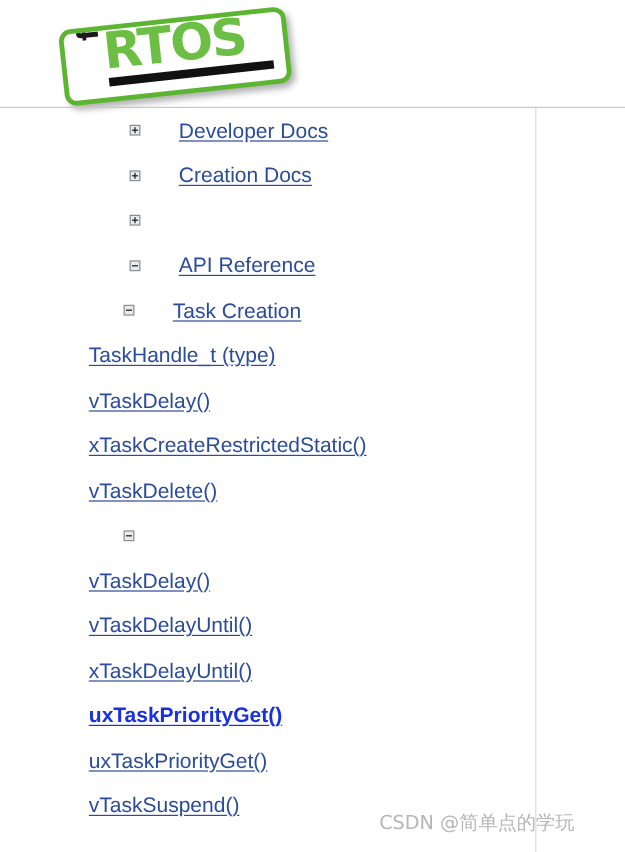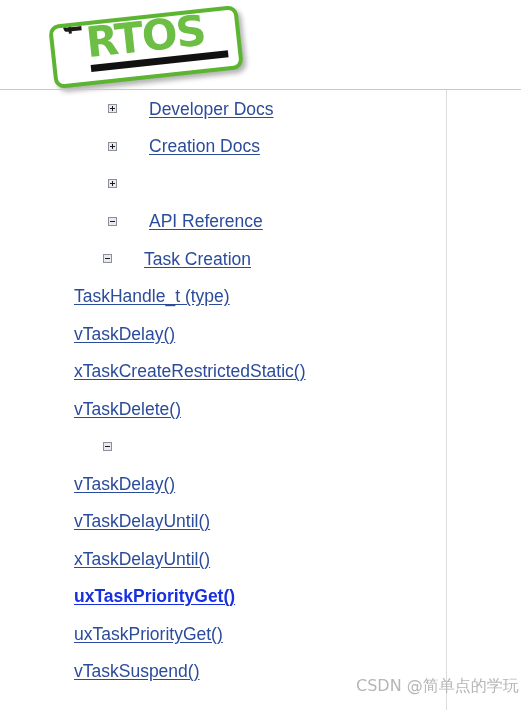--- a/index.html
+++ b/index.html
@@ -165,21 +165,20 @@
   
   #watermark {
     position: absolute;
     left: 316px;
     top: 676px;
     font-size: 16px;
     color: #b6b6b6;
     white-space: nowrap;
     font-family: "DejaVu Sans", sans-serif;
     pointer-events: none;
-    margin-left: 40px;
   }
 </style>
 </head>
 <body>
 
 <div id="logo-area">
   <div id="freertos-logo">
     <div class="logo-plate">
       <div class="logo-inner">
         <span class="logo-free">free</span>

